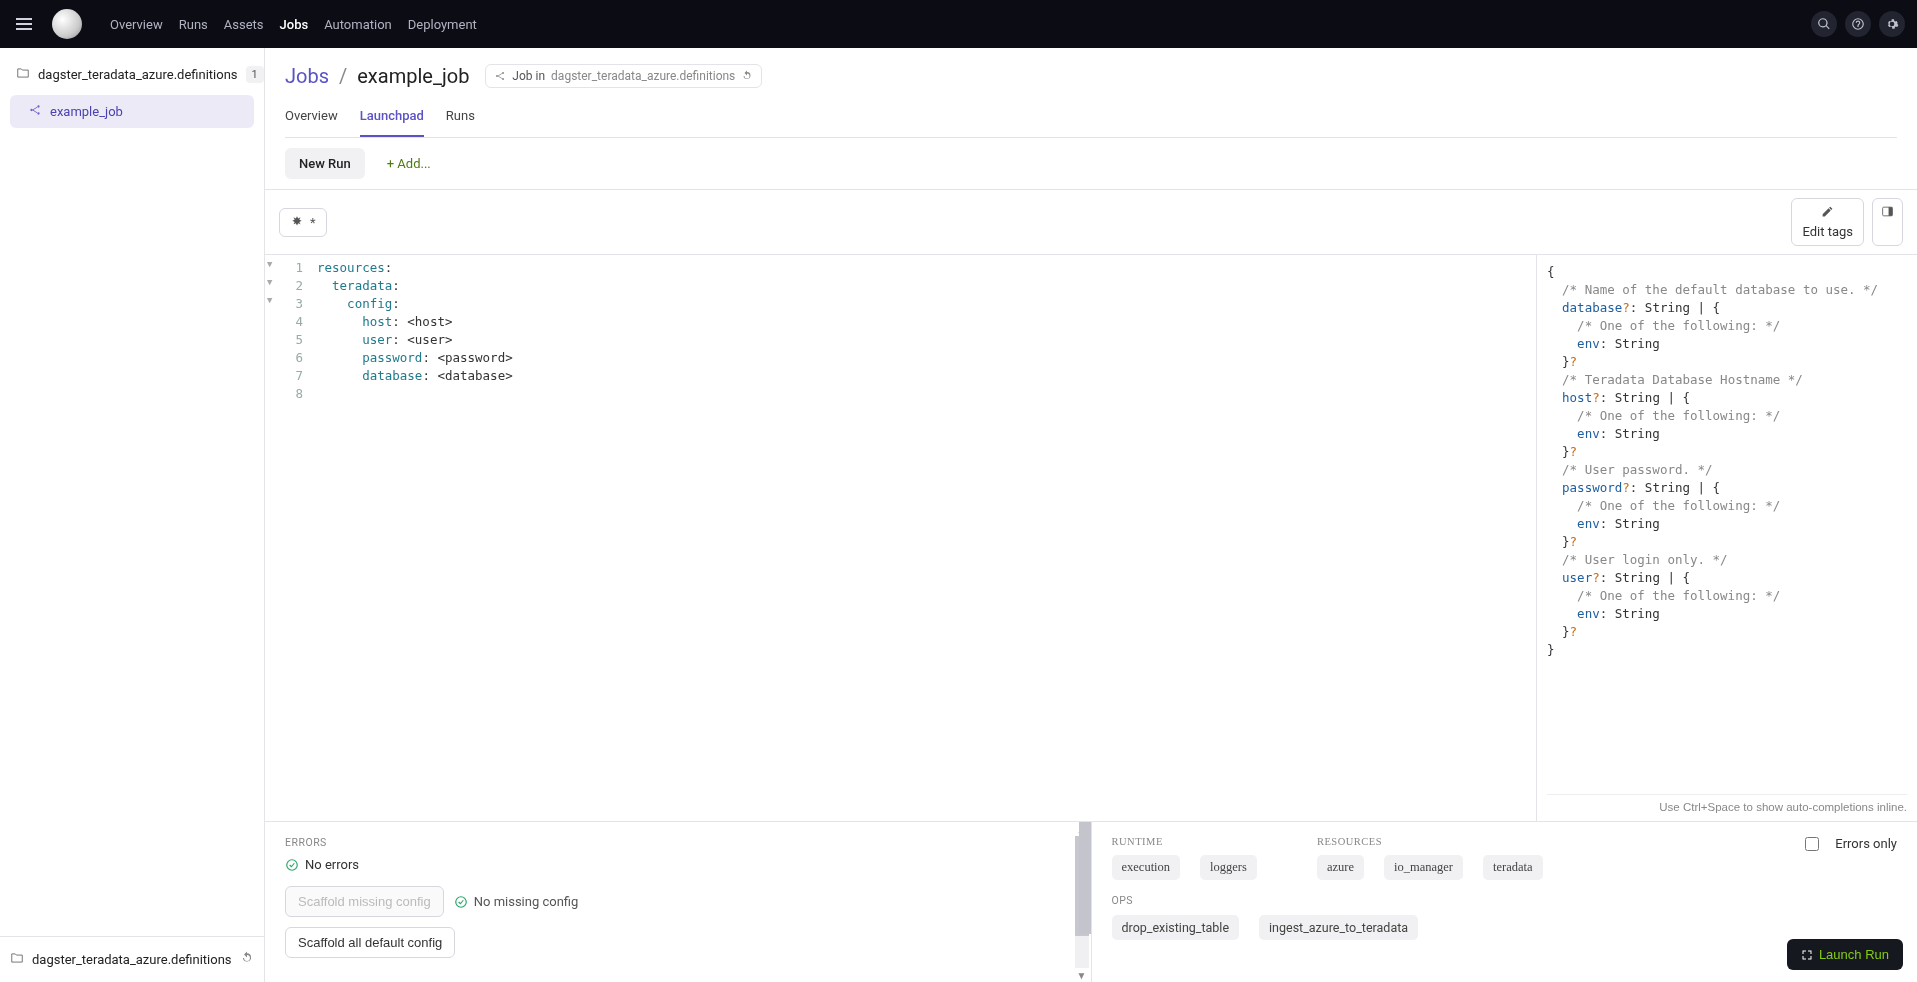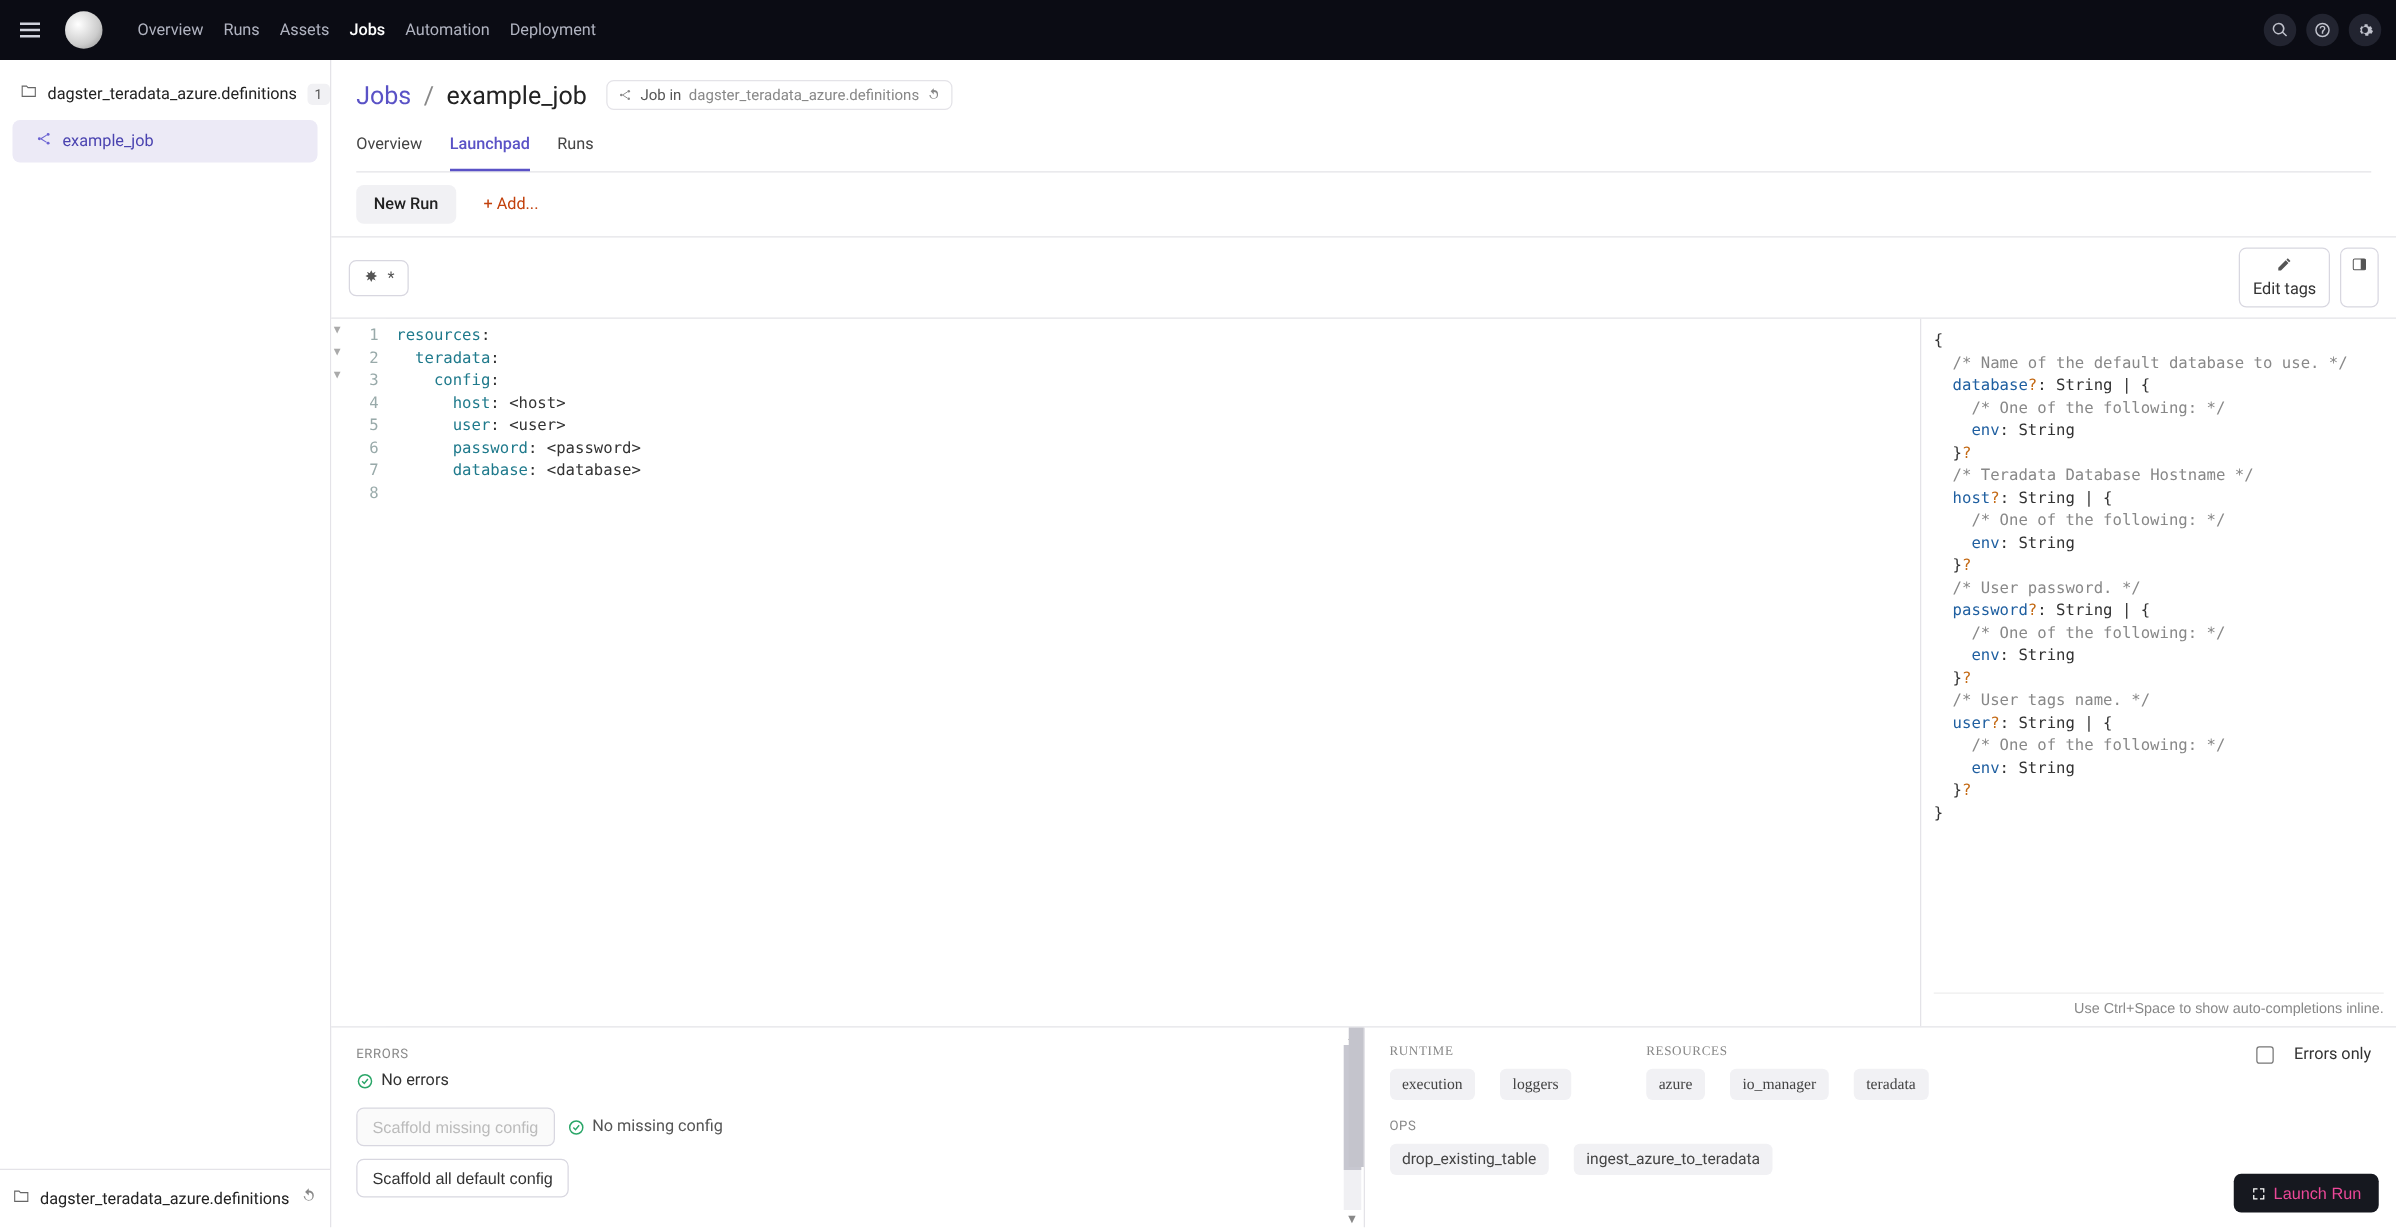--- a/index.html
+++ b/index.html
@@ -45,21 +45,21 @@
 .bc-curr { color: #222; font-size: 20px; font-weight: 400; }
 .job-pill { display: inline-flex; align-items: center; gap: 6px; border: 1px solid #e4e3e8; border-radius: 6px; padding: 4px 8px; font-size: 12px; color: #555; margin-left: 6px; }
 .job-pill .loc { color: #888; }
 .job-pill svg { width: 12px; height: 12px; fill: #888; }
 .tabs { display: flex; gap: 22px; margin-top: 20px; border-bottom: 1px solid #e4e3e8; }
 .tab { padding: 0 0 12px 0; font-size: 13px; color: #444; cursor: pointer; border-bottom: 2px solid transparent; }
 .tab.active { color: #5a52c6; border-bottom-color: #5a52c6; font-weight: 500; }
 .subtabs { display: flex; gap: 8px; padding: 10px 20px; border-bottom: 1px solid #e4e3e8; }
 .subtab { padding: 8px 14px; border-radius: 6px; font-size: 13px; cursor: pointer; color: #666; }
 .subtab.active { background: #f1f1f4; color: #222; font-weight: 500; }
-.subtab.add { color: #c2410c; }
+.subtab.add { color: #4d7c0f; }
 
 
 .editbar { display: flex; align-items: center; padding: 8px 14px; border-bottom: 1px solid #e4e3e8; gap: 8px; }
 .editbar-left { display: inline-flex; align-items: center; gap: 6px; border: 1px solid #d8d7e0; border-radius: 6px; padding: 6px 10px; cursor: pointer; font-size: 13px; color: #555; }
 .editbar-left svg { width: 14px; height: 14px; fill: #555; }
 .editbar-right { margin-left: auto; display: flex; gap: 8px; }
 .pill-btn { display: inline-flex; align-items: center; gap: 6px; border: 1px solid #d8d7e0; background: #fff; border-radius: 6px; padding: 6px 10px; font-size: 13px; cursor: pointer; color: #333; flex-direction: column; }
 .pill-btn svg { width: 13px; height: 13px; fill: #555; }
 .pill-btn.icononly { padding: 6px 8px; }
 
@@ -93,21 +93,21 @@
 .ok-row svg { width: 14px; height: 14px; stroke: #2aa668; fill: none; stroke-width: 2; }
 .config-actions { display: flex; align-items: center; gap: 10px; margin-bottom: 10px; }
 .btn-outline { border: 1px solid #d8d7e0; background: #fff; border-radius: 6px; padding: 7px 12px; font-size: 13px; cursor: pointer; color: #333; }
 .btn-outline.disabled { color: #bbb; background: #fafafa; cursor: default; }
 .hint { display: flex; align-items: center; gap: 6px; font-size: 13px; color: #555; }
 .hint svg { width: 14px; height: 14px; stroke: #2aa668; fill: none; stroke-width: 2; }
 .tag-list { display: flex; flex-wrap: wrap; gap: 20px; margin-bottom: 14px; }
 .tag { background: #f1f1f4; border-radius: 5px; padding: 5px 10px; font-size: 12.5px; color: #444; cursor: pointer; }
 .errors-only { position: absolute; top: 14px; right: 20px; display: flex; align-items: center; gap: 16px; font-size: 13px; color: #333; }
 .errors-only input { width: 14px; height: 14px; }
-.launch-btn { position: absolute; bottom: 12px; right: 14px; display: inline-flex; align-items: center; gap: 6px; background: #16181f; color: #ec4899; border-radius: 6px; padding: 8px 14px; font-size: 13px; cursor: pointer; border: none; }
+.launch-btn { position: absolute; bottom: 12px; right: 14px; display: inline-flex; align-items: center; gap: 6px; background: #16181f; color: #84cc16; border-radius: 6px; padding: 8px 14px; font-size: 13px; cursor: pointer; border: none; }
 .launch-btn svg { width: 12px; height: 12px; fill: #fff; }
 </style>
 </head>
 <body>
 
 <div class="header">
   <div class="header-left">
     <div class="menu-icon">
         <span></span>
       </div>
@@ -252,21 +252,21 @@
   <span class="sch-comment">/* Teradata Database Hostname */</span>
   <span class="sch-key">host</span><span class="sch-q">?</span>: String | {
     <span class="sch-comment">/* One of the following: */</span>
     <span class="sch-key">env</span>: String
   }<span class="sch-q">?</span>
   <span class="sch-comment">/* User password. */</span>
   <span class="sch-key">password</span><span class="sch-q">?</span>: String | {
     <span class="sch-comment">/* One of the following: */</span>
     <span class="sch-key">env</span>: String
   }<span class="sch-q">?</span>
-  <span class="sch-comment">/* User tags name. */</span>
+  <span class="sch-comment">/* User login only. */</span>
   <span class="sch-key">user</span><span class="sch-q">?</span>: String | {
     <span class="sch-comment">/* One of the following: */</span>
     <span class="sch-key">env</span>: String
   }<span class="sch-q">?</span>
 }</div>
         <div class="schema-hint">Use Ctrl+Space to show auto-completions inline.</div>
       </div>
     </div>
 
     <div class="bottom">

